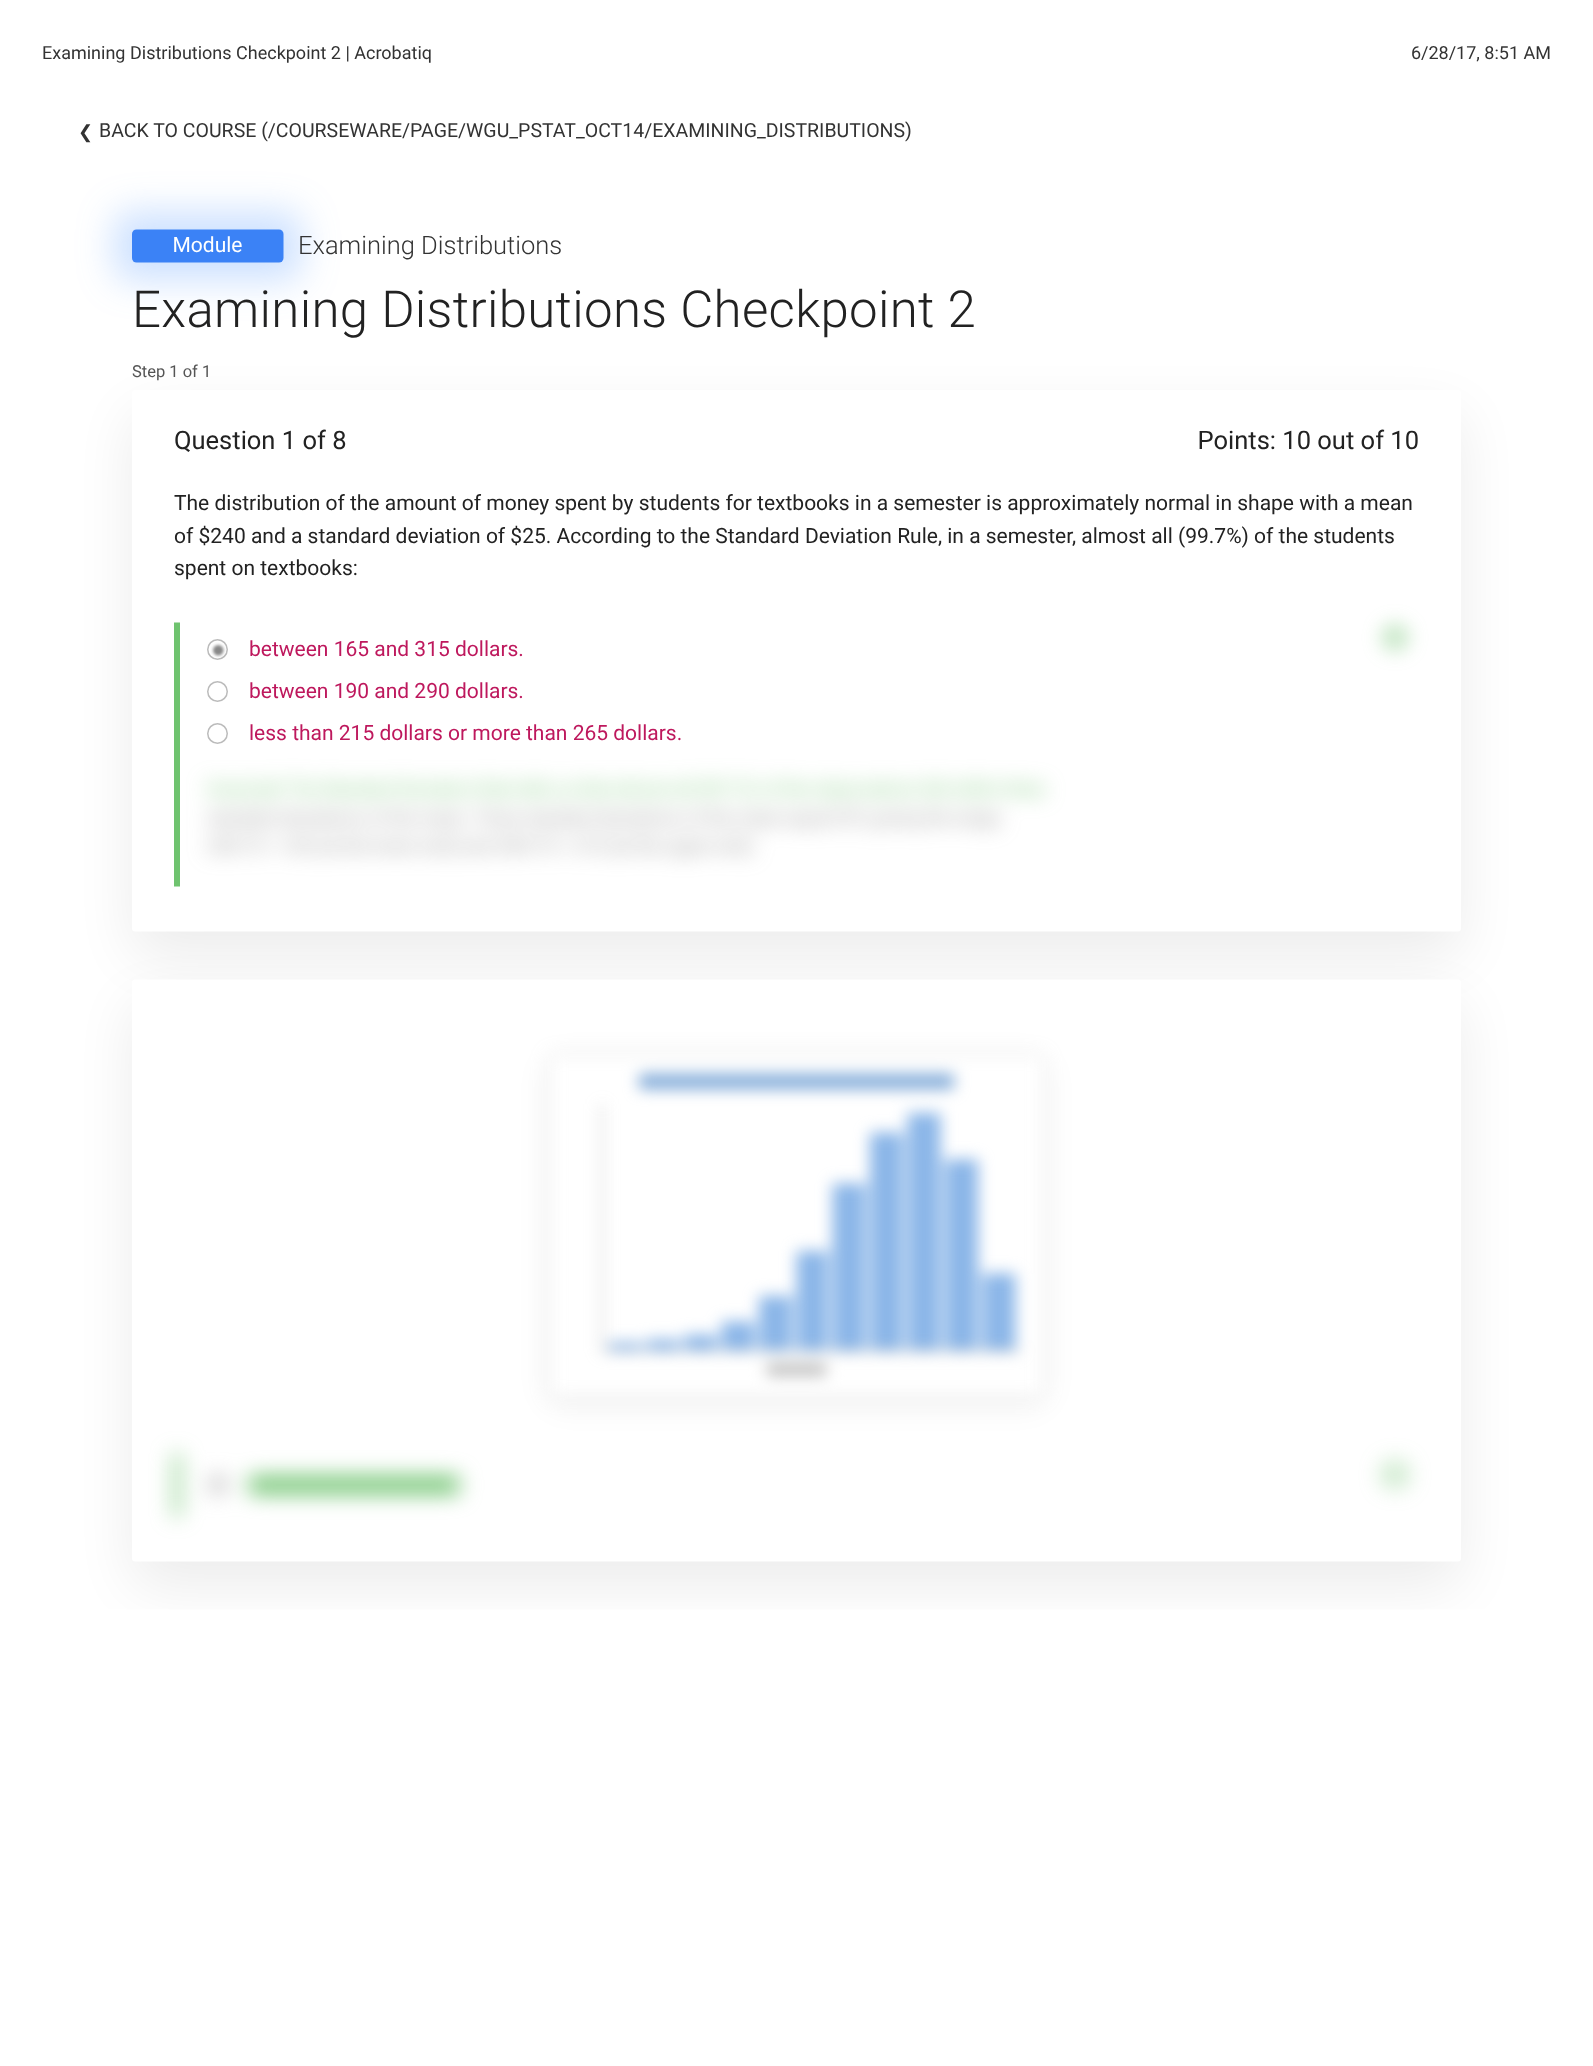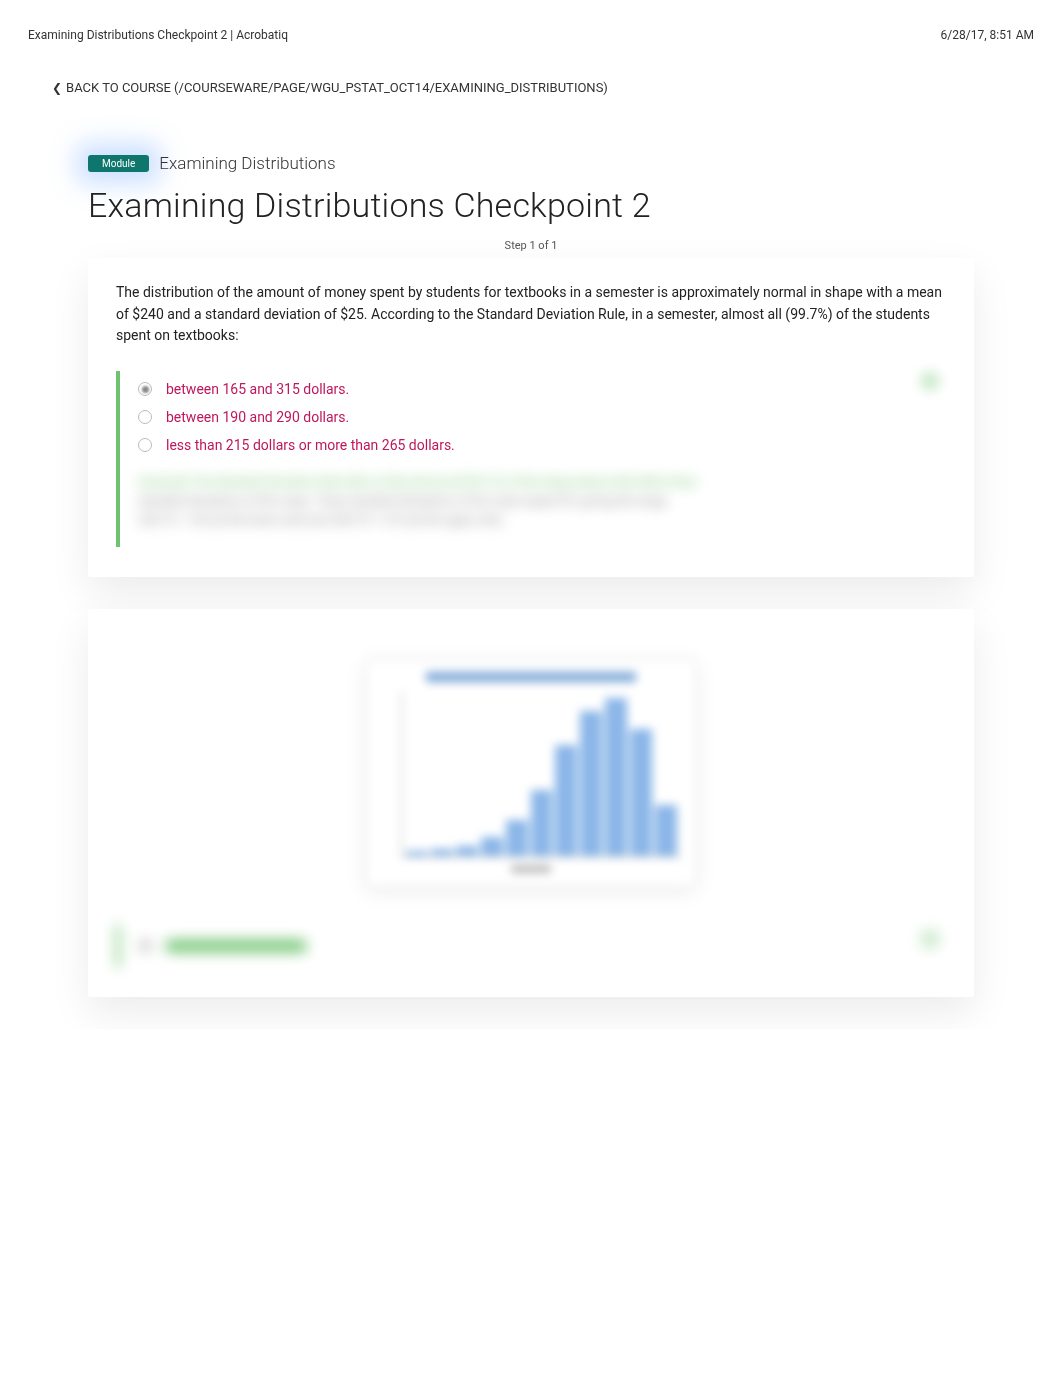--- a/index.html
+++ b/index.html
@@ -36,41 +36,41 @@
 .content {
   padding: 0 88px;
 }
 .module-row {
   display: flex;
   align-items: center;
   gap: 10px;
   margin-top: 38px;
 }
 .module-pill {
-  background: #0f766e;
+  background: #3b82f6;
   color: #fff;
-  font-size: 10px;
-  padding: 3px 14px;
+  font-size: 14px;
+  padding: 3px 27px;
   border-radius: 3px;
   box-shadow: 0 0 24px 12px rgba(111,168,255,.35);
 }
 .module-name {
   font-size: 17px;
   font-weight: 300;
   color: #333;
 }
 h1.page-title {
   font-size: 34px;
   font-weight: 300;
   color: #222;
   margin-top: 12px;
   letter-spacing: .2px;
 }
 .step-row {
-  text-align: center;
+  text-align: left;
   font-size: 11px;
   color: #555;
   margin-top: 14px;
   margin-bottom: 6px;
 }
 .card {
   background: #fff;
   box-shadow: 0 16px 40px rgba(0,0,0,.08);
   border-radius: 2px;
   padding: 24px 28px 30px 28px;
@@ -216,20 +216,24 @@
 <div class="content">
   <div class="module-row">
     <span class="module-pill">Module</span>
     <span class="module-name">Examining Distributions</span>
   </div>
 
   <h1 class="page-title">Examining Distributions Checkpoint 2</h1>
   <div class="step-row">Step 1 of 1</div>
 
   <div class="card">
+    <div class="q-head">
+      <span>Question 1 of 8</span>
+      <span>Points: 10 out of 10</span>
+    </div>
     <p class="q-text">The distribution of the amount of money spent by students for textbooks in a semester is approximately normal in shape with a mean of $240 and a standard deviation of $25. According to the Standard Deviation Rule, in a semester, almost all (99.7%) of the students spent on textbooks:</p>
 
     <div class="answers-wrap">
       <span class="check-ind"></span>
 
       <label class="opt">
         <span class="radio sel"></span>
         <span>between 165 and 315 dollars.</span>
       </label>
       <label class="opt">

